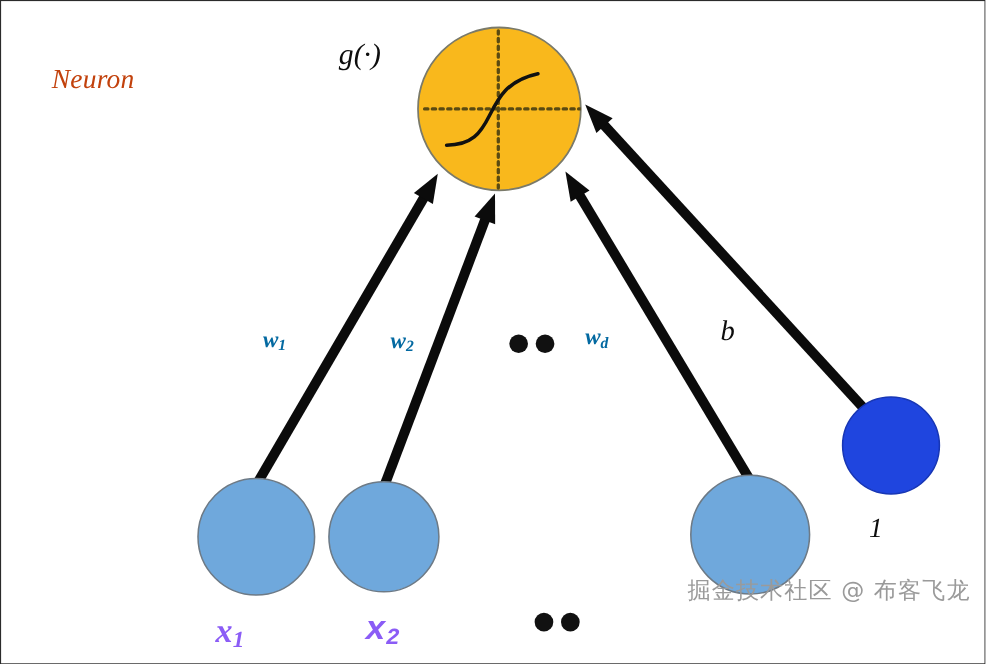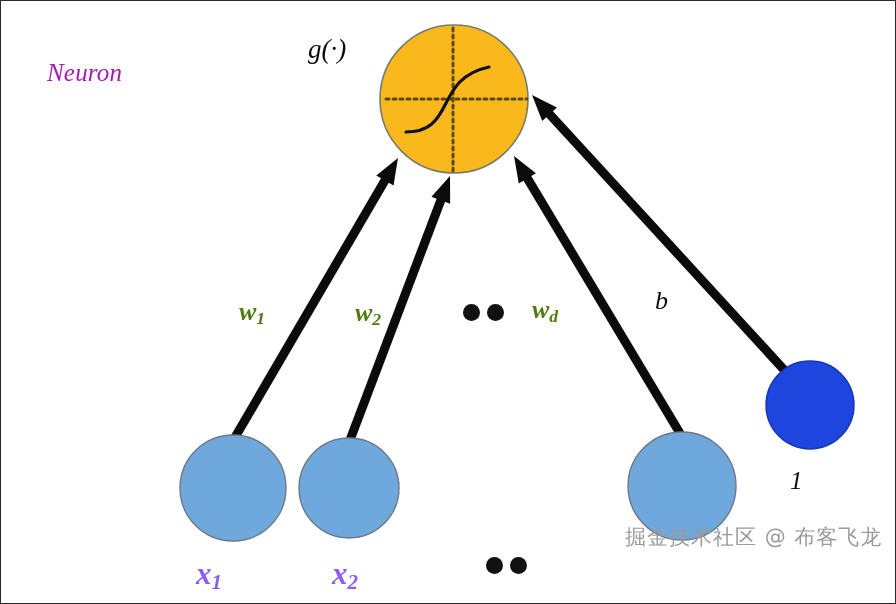--- a/index.html
+++ b/index.html
@@ -29,35 +29,35 @@
     color: #111111;
     white-space: nowrap;
     line-height: 1.12;
     user-select: none;
   }
   .title-text {
     font-family: "Liberation Serif", "DejaVu Serif", serif;
     font-style: italic;
     font-size: 25px;
     font-weight: 400;
-    color: #a21caf;
+    color: #c2410c;
     letter-spacing: 0.2px;
   }
   .g-label {
     font-family: "Liberation Serif", "DejaVu Serif", serif;
     font-style: italic;
     font-size: 27px;
     color: #0d0d0d;
   }
   .w-label {
     font-family: "Liberation Serif", "DejaVu Serif", serif;
     font-style: italic;
     font-weight: bold;
-    font-size: 26px;
-    color: #4d7c0f;
+    font-size: 21px;
+    color: #0369a1;
   }
   .w-label sub {
     font-size: 0.68em;
     font-style: italic;
     font-weight: bold;
     vertical-align: -0.22em;
   }
   .b-label {
     font-family: "Liberation Serif", "DejaVu Serif", serif;
     font-style: italic;
@@ -171,21 +171,21 @@
       
     </span>
   </div>
 
   <div class="lbl b-label" style="left:654px; top:285px;">b</div>
 
   <div class="lbl x-label" style="left:195px; top:556px;">
     <span>x</span><sub>1</sub>
   </div>
 
-  <div class="lbl x-label" style="left:331px; top:556px;">
+  <div class="lbl x-label" style="left:331px; top:556px;font-family:Liberation Mono, monospace;">
     <span>x</span><sub>2</sub>
   </div>
 
   <div class="lbl one-label" style="left:789px; top:466px;">1</div>
 
   <div class="dotgroup" id="dots-upper" style="left:462px; top:303px;">
     <span class="dot" style="left:0px;  top:0px;"></span>
     <span class="dot" style="left:24px; top:0px;"></span>
   </div>
 

